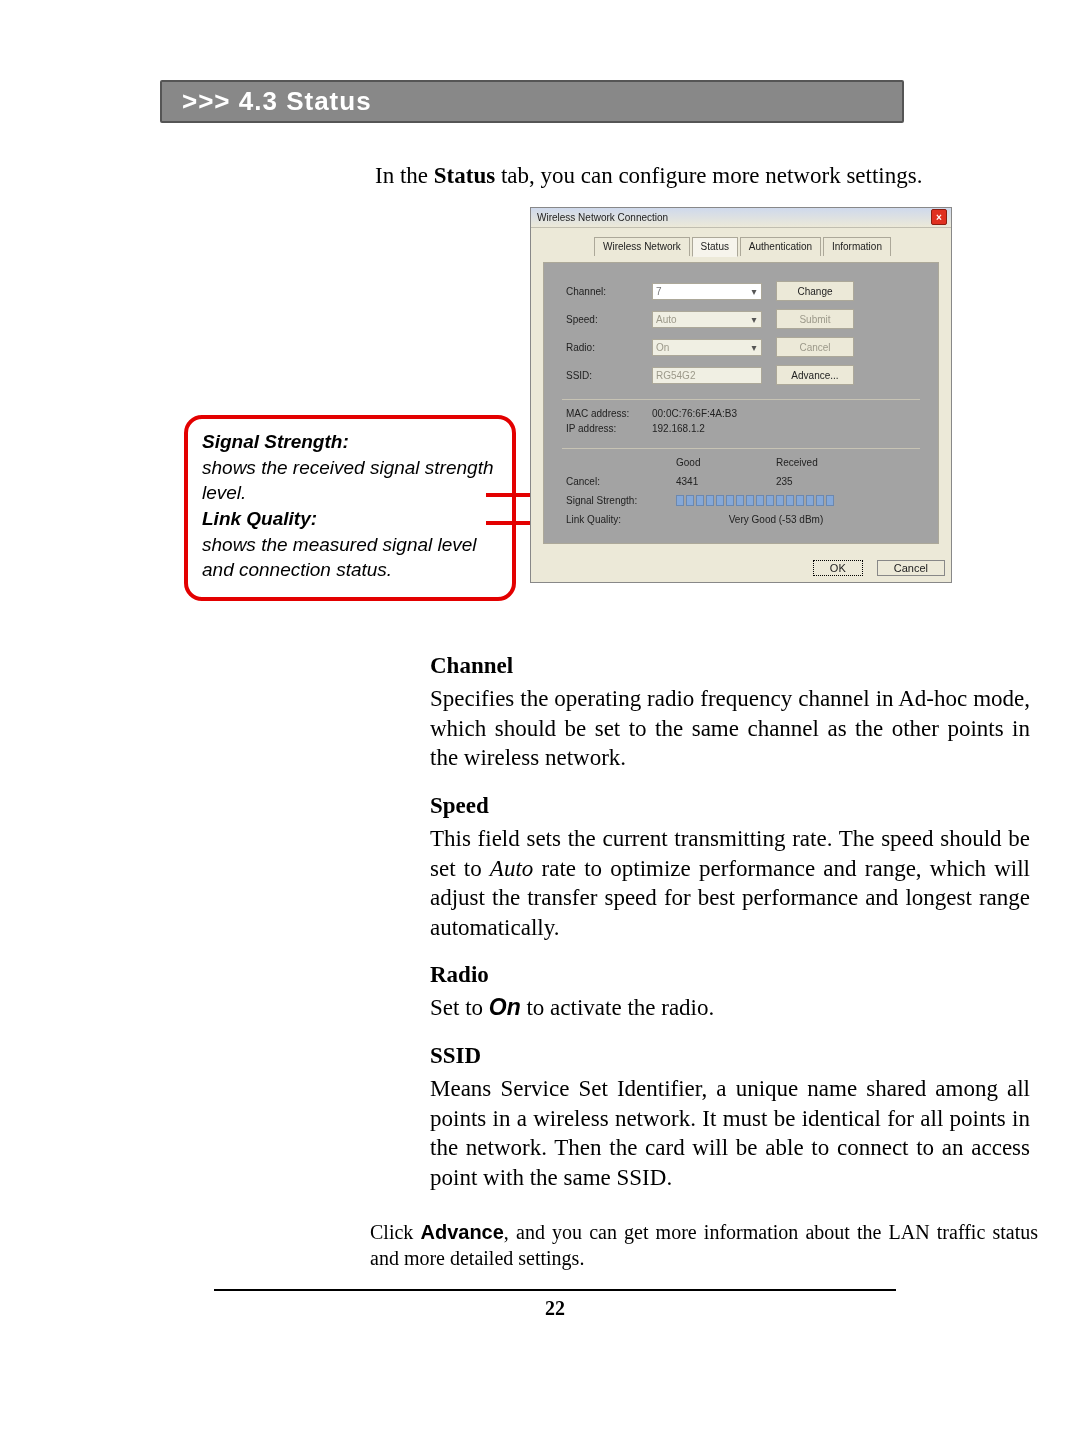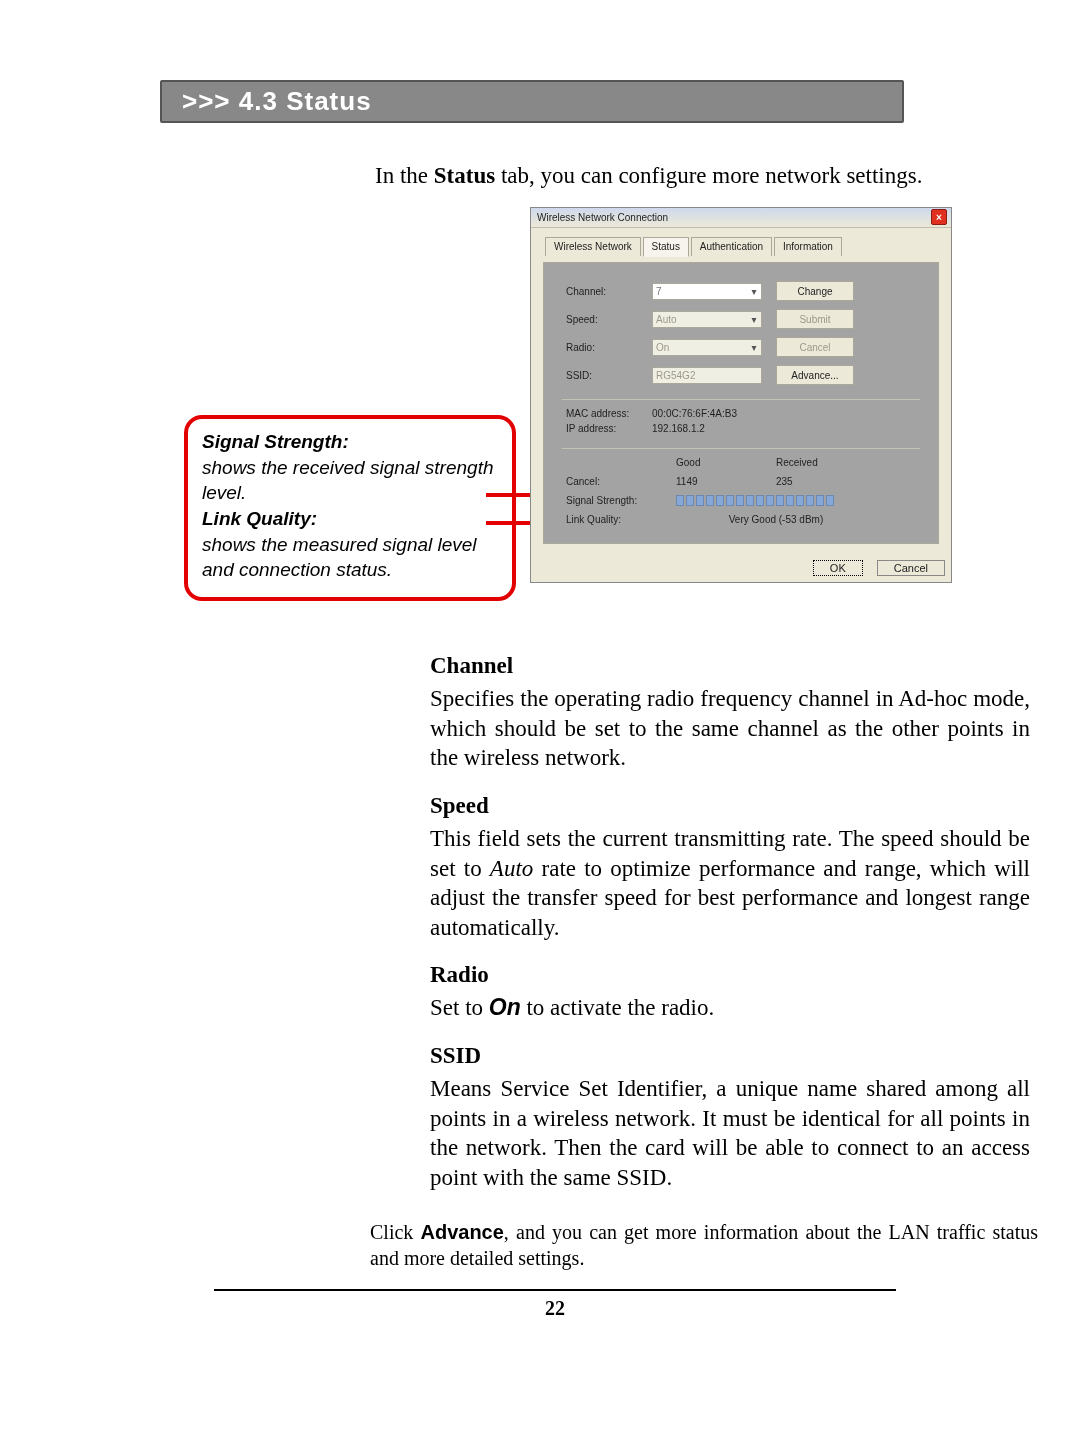--- a/index.html
+++ b/index.html
@@ -82,21 +82,21 @@
     background: linear-gradient(#cfd9ec,#ece9d8);
     border-bottom: 1px solid #c1beb0;
   }
   .dlg-close {
     width: 14px; height: 14px; background: #e03020;
     color: #fff; font-weight: bold; font-size: 10px;
     display: flex; align-items: center; justify-content: center;
     border: 1px solid #8a1d10; border-radius: 2px;
   }
   .dlg-body { padding: 8px 12px 10px 12px; }
-  .tabs { margin: 0 0 6px 2px; font-size: 10px; }
+  .tabs { margin: 0 0 6px 2px; font-size: 10px; text-align: center; }
   .tab { display: inline-block; padding: 3px 8px 4px 8px; border: 1px solid #aca899; border-bottom: none; margin-right: -1px; background: #ece9d8; position: relative; top: 1px; }
   .tab.active { background: #f6f4ec; border-bottom: 1px solid #f6f4ec; }
   .panel { border: 1px solid #aca899; padding: 18px 22px; background: #a3a3a3; }
 
   .grid2 { display: grid; grid-template-columns: 72px 110px 90px; column-gap: 14px; row-gap: 8px; align-items: center; }
   .lbl { font-size: 10px; }
   .txtin { border: 1px solid #aca899; background: #fff; height: 15px; padding: 0 3px; font-size: 10px; color: #777; display: flex; align-items: center; justify-content: space-between; }
   .txtin.disabled { background: #f0efe3; color: #9c998a; }
   .dd { width: 8px; text-align: center; color: #555; }
   .wbtn { border: 1px solid #aca899; background: #ece9d8; height: 18px; font-size: 10px; display:flex; align-items:center; justify-content:center; width: 76px; }
@@ -212,21 +212,21 @@
           </div>
 
           <div class="divline"></div>
 
           <div class="cols3">
             <span></span>
             <span>Good</span>
             <span>Received</span>
 
             <span>Cancel:</span>
-            <span>1149</span>
+            <span>4341</span>
             <span>235</span>
 
             <span>Signal Strength:</span>
             <span style="grid-column: span 2;">
               <span class="bar">
                 <span class="seg"></span>
                   <span class="seg"></span>
                   <span class="seg"></span>
                   <span class="seg"></span>
                   <span class="seg"></span>

